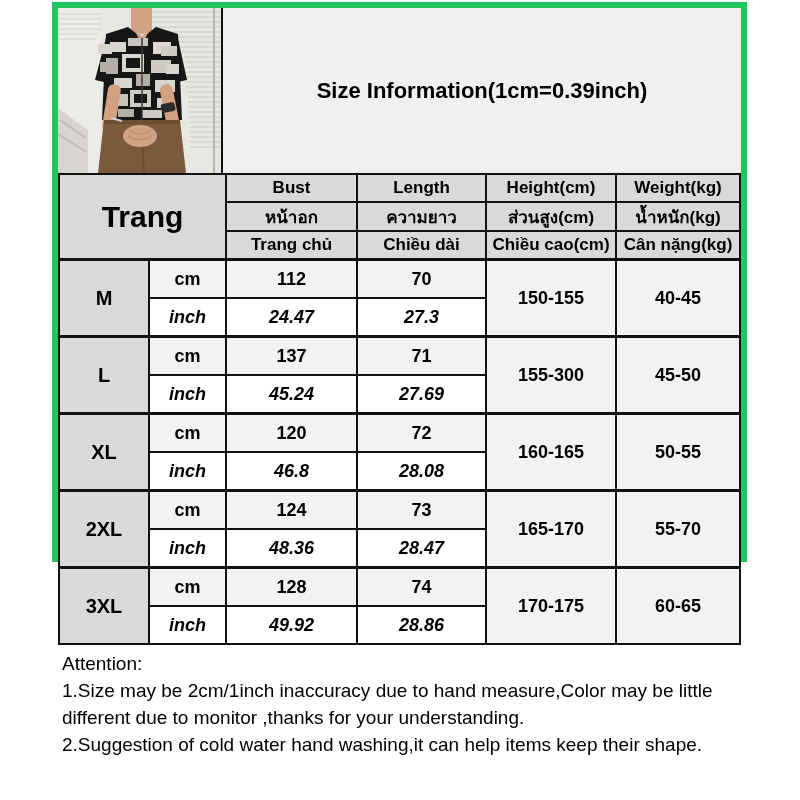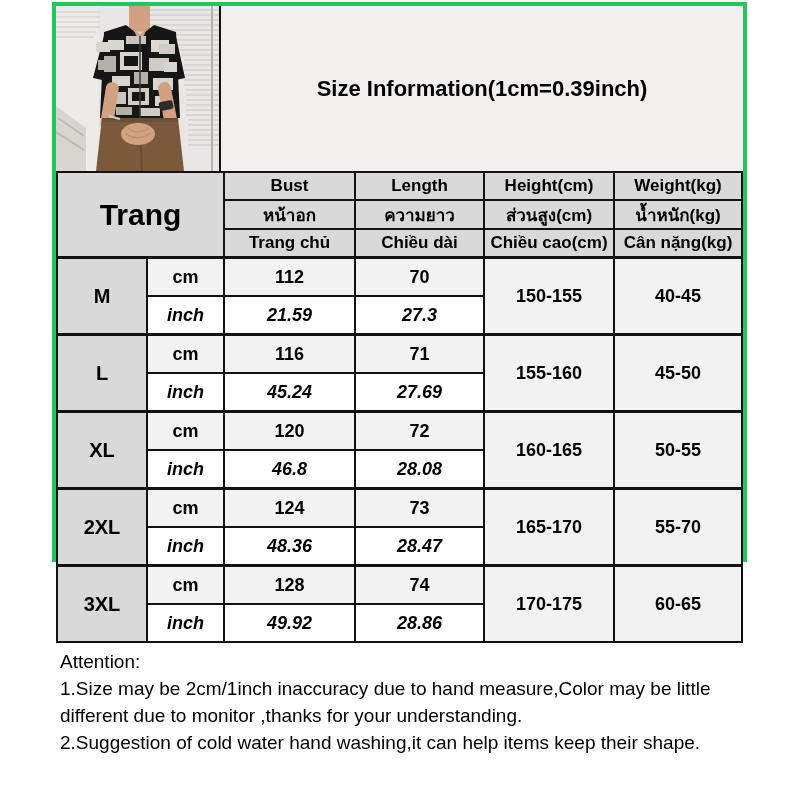--- a/index.html
+++ b/index.html
@@ -7,21 +7,21 @@
     width: 800px; height: 800px;
     background: #ffffff;
     font-family: "Liberation Sans", sans-serif;
     color: #000;
   }
   .page { position: relative; width: 800px; height: 800px; background: #fff; }
   .content-box {
     position: absolute; left: 52px; top: 2px;
     width: 695px; height: 560px;
     box-sizing: border-box;
-    border: 4px solid #22c55e;
+    border: 6px solid #22c55e;
     background: #fff;
     display: flex; flex-direction: column;
   }
   
   .title-section {
     display: flex; height: 165px; flex: 0 0 165px;
     background: #f1f0ee;
   }
   .photo-cell {
     width: 163px; flex: 0 0 163px;
@@ -221,30 +221,30 @@
         <tr class="cm-row group-start">
           <td class="size-cell" rowspan="2">M</td>
           <td>cm</td>
           <td>112</td>
           <td>70</td>
           <td class="merged" rowspan="2">150-155</td>
           <td class="merged" rowspan="2">40-45</td>
         </tr>
         <tr class="inch-row">
           <td>inch</td>
-          <td>21.59</td>
+          <td>24.47</td>
           <td>27.3</td>
         </tr>
 
         <tr class="cm-row group-start">
           <td class="size-cell" rowspan="2">L</td>
           <td>cm</td>
-          <td>116</td>
+          <td>137</td>
           <td>71</td>
-          <td class="merged" rowspan="2">155-160</td>
+          <td class="merged" rowspan="2">155-300</td>
           <td class="merged" rowspan="2">45-50</td>
         </tr>
         <tr class="inch-row">
           <td>inch</td>
           <td>45.24</td>
           <td>27.69</td>
         </tr>
 
         <tr class="cm-row group-start">
           <td class="size-cell" rowspan="2">XL</td>

